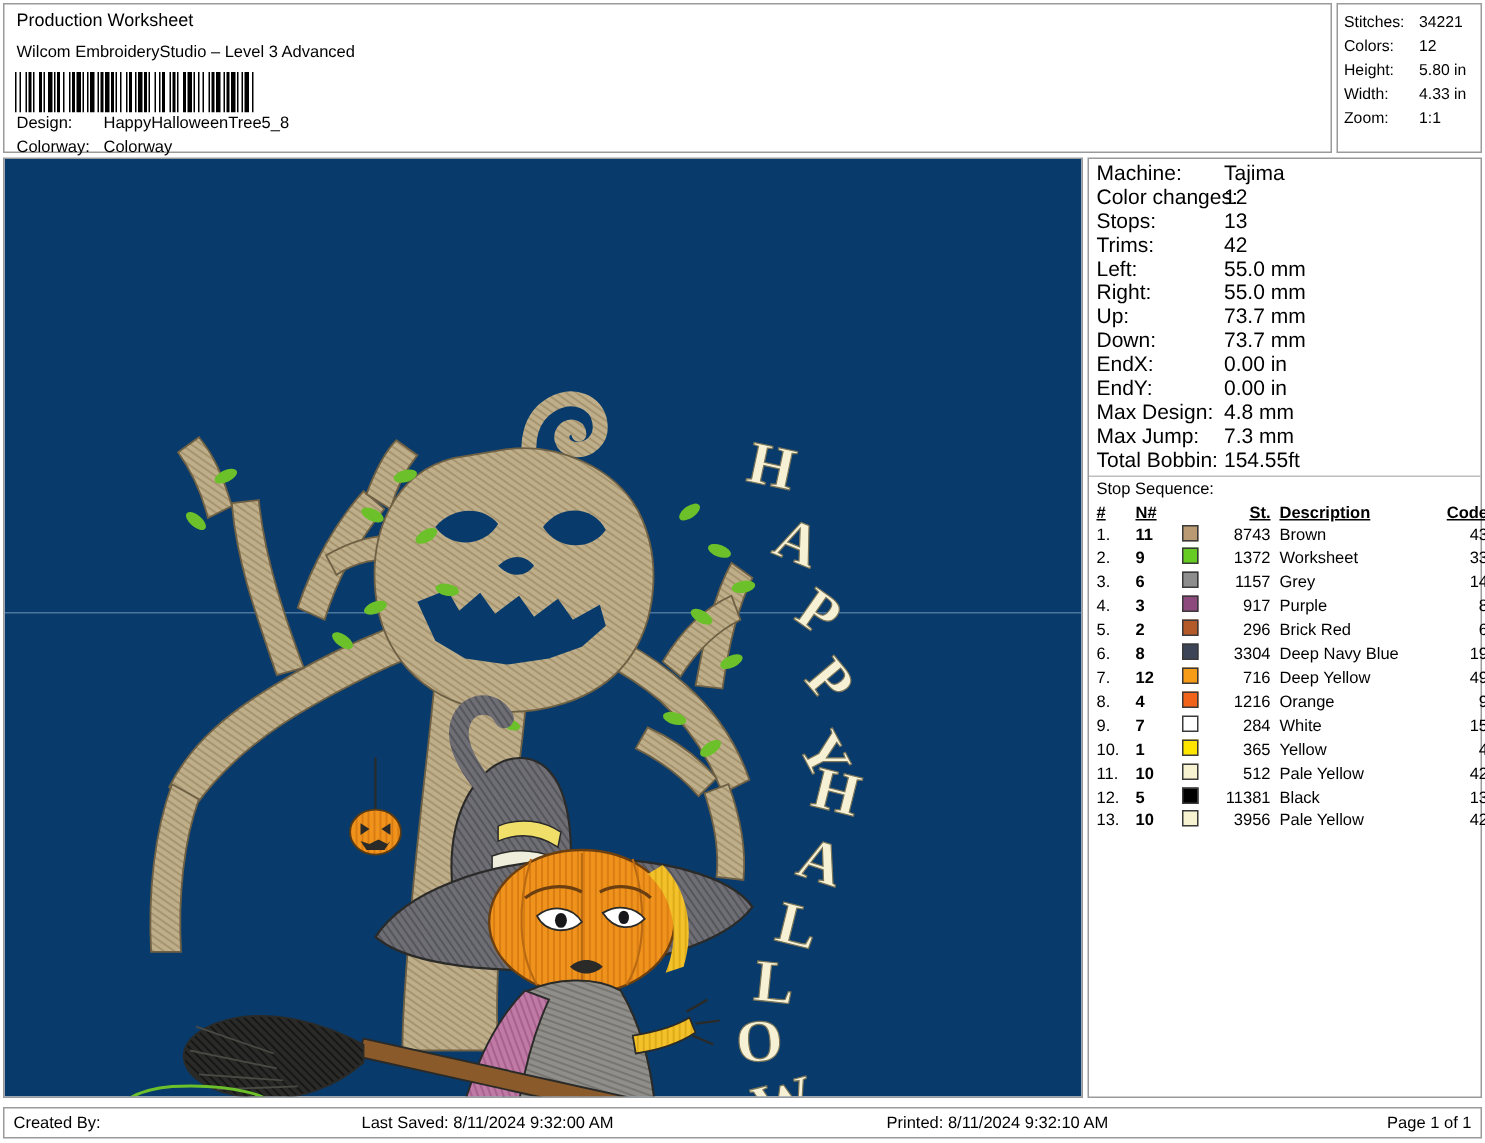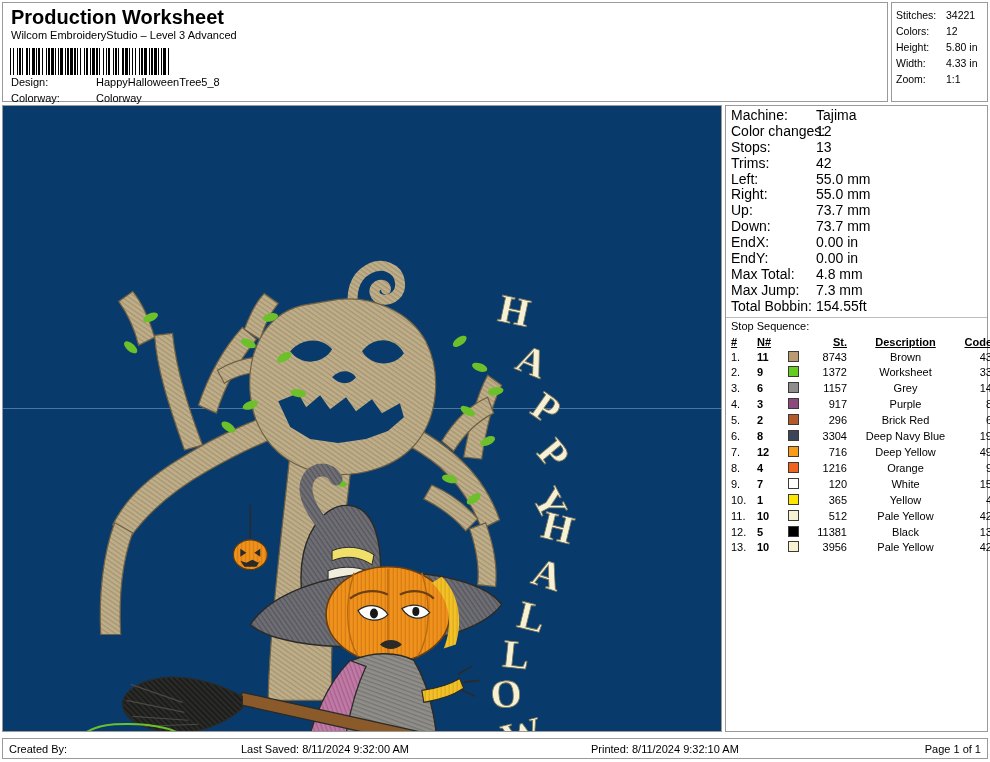--- a/index.html
+++ b/index.html
@@ -26,22 +26,22 @@
     position: absolute;
     left: 2px; top: 2px;
     width: 886px; height: 100px;
     border: 1px solid #9a9a9a;
     box-sizing: border-box;
     background: #fff;
   }
   .doc-title {
     position: absolute;
     left: 8px; top: 3px;
-    font-size: 20px;
-    font-weight: bold;
+    font-size: 12px;
+    font-weight: normal;
     letter-spacing: 0px;
   }
   .doc-subtitle {
     position: absolute;
     left: 8px; top: 26px;
     font-size: 11px;
   }
   .barcode {
     position: absolute;
     left: 7px; top: 45px;
@@ -53,21 +53,21 @@
   .barcode i {
     display: block;
     height: 100%;
     background: #000;
   }
   .meta-row {
     position: absolute;
     font-size: 11px;
   }
   .meta-label { position: absolute; left: 8px; }
-  .meta-value { position: absolute; left: 66px; margin-left: 27px; }
+  .meta-value { position: absolute; left: 66px; }
   .row-design { top: 73px; }
   .row-colorway { top: 89px; }
 
   
   .summary-box {
     position: absolute;
     left: 891px; top: 2px;
     width: 97px; height: 100px;
     border: 1px solid #9a9a9a;
     box-sizing: border-box;
@@ -154,21 +154,21 @@
   table.stops td {
     padding: 0;
     height: 15.9px;
     line-height: 15.9px;
     white-space: nowrap;
   }
   .c-num   { width: 26px;  text-align: left;  padding-left: 5px !important; }
   .c-nnum  { width: 26px;  text-align: left; font-weight: bold;  }
   .c-sw    { width: 20px;  text-align: center; }
   .c-st    { width: 44px;  text-align: right; padding-right: 4px !important; }
-  .c-desc  { width: 105px; text-align: center;  padding-left: 2px !important; }
+  .c-desc  { width: 105px; text-align: left;  padding-left: 2px !important; }
   .c-code  { width: 34px;  text-align: right; padding-right: 4px !important; }
 
   .swatch {
     display: inline-block;
     width: 11px; height: 11px;
     border: 1px solid #3a3a3a;
     vertical-align: -1px;
     box-sizing: border-box;
   }
 
@@ -553,21 +553,21 @@
       </div>
       <div class="info-row">
         <span class="k">EndX:</span>
         <span class="v">0.00 in</span>
       </div>
       <div class="info-row">
         <span class="k">EndY:</span>
         <span class="v">0.00 in</span>
       </div>
       <div class="info-row">
-        <span class="k">Max Total:</span>
+        <span class="k">Max Design:</span>
         <span class="v">4.8 mm</span>
       </div>
       <div class="info-row">
         <span class="k">Max Jump:</span>
         <span class="v">7.3 mm</span>
       </div>
       <div class="info-row">
         <span class="k">Total Bobbin:</span>
         <span class="v">154.55ft</span>
       </div>
@@ -649,21 +649,21 @@
           <td class="c-nnum">4</td>
           <td class="c-sw"><span class="swatch" style="background:#f1621a"></span></td>
           <td class="c-st">1216</td>
           <td class="c-desc">Orange</td>
           <td class="c-code">9</td>
         </tr>
         <tr>
           <td class="c-num">9.</td>
           <td class="c-nnum">7</td>
           <td class="c-sw"><span class="swatch" style="background:#ffffff"></span></td>
-          <td class="c-st">120</td>
+          <td class="c-st">284</td>
           <td class="c-desc">White</td>
           <td class="c-code">15</td>
         </tr>
         <tr>
           <td class="c-num">10.</td>
           <td class="c-nnum">1</td>
           <td class="c-sw"><span class="swatch" style="background:#ffe600"></span></td>
           <td class="c-st">365</td>
           <td class="c-desc">Yellow</td>
           <td class="c-code">4</td>

